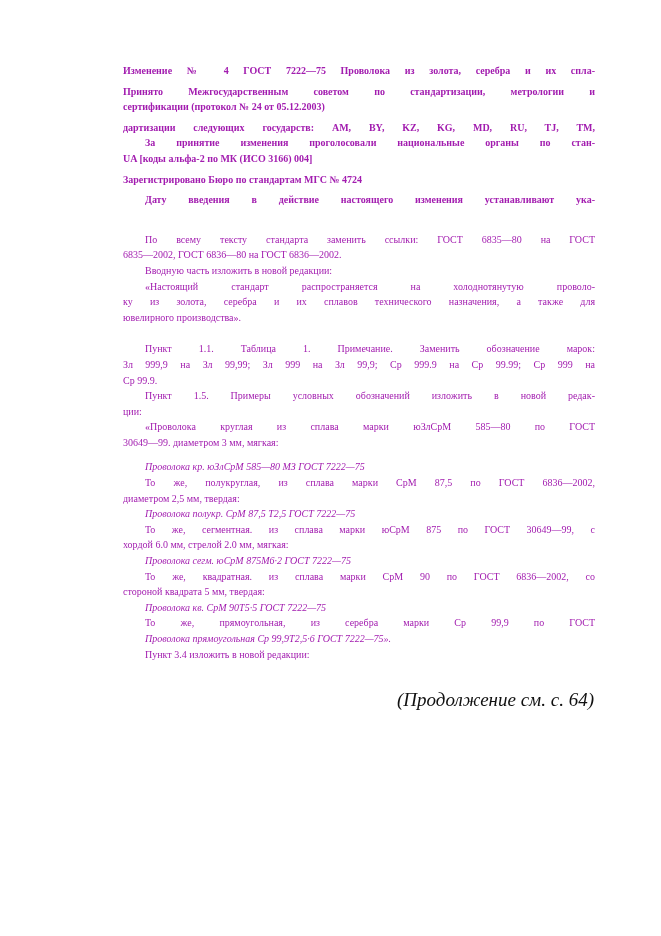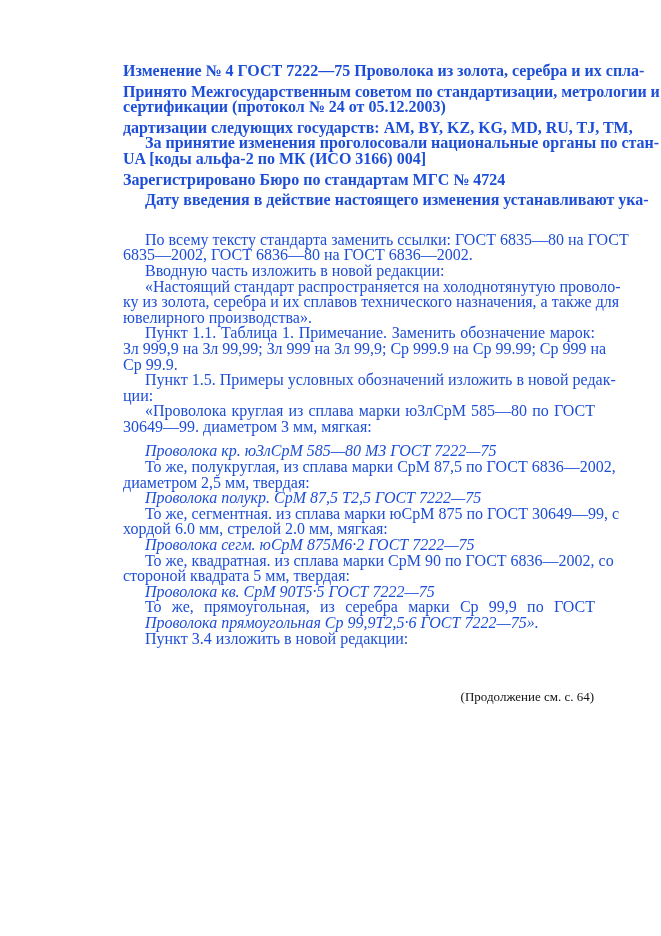--- a/index.html
+++ b/index.html
@@ -1,31 +1,31 @@
 <!DOCTYPE html>
 <html><head>
 <meta charset="utf-8">
 <style>
   html, body { margin: 0; padding: 0; background: #ffffff; }
   body { width: 661px; height: 936px; position: relative; overflow: hidden; }
   .page {
     position: absolute; left: 123px; top: 63px; width: 472px;
     font-family: "Liberation Serif", "DejaVu Serif", serif;
-    font-size: 16px; line-height: 15.6px; color: #1d4ed8;
+    font-size: 10px; line-height: 15.6px; color: #a21caf;
   }
   .p { margin: 0; text-align: justify; }
   .b { font-weight: bold; }
   .ital { font-style: italic; }
   .gap { margin-top: 5px; }
   .l { display: block; text-align: justify; text-align-last: justify; white-space: nowrap; }
   .last { text-align-last: left; }
   .cont {
     position: absolute; right: 67px; top: 689px;
     font-family: "Liberation Serif", "DejaVu Serif", serif;
-    font-size: 13px; color: #111;
+    font-style: italic; font-size: 19px; color: #111;
   }
 </style>
 </head>
 <body>
 
 <div class="page">
   <div class="p b">
     <span class="l">Изменение № 4 ГОСТ 7222—75 Проволока из золота, серебра и их спла-</span>
   </div>
   <div class="p b gap">
@@ -50,21 +50,21 @@
       </div>
       <div class="p">
         <span class="l last" style="padding-left: 22px;">Вводную часть изложить в новой редакции:</span>
       </div>
       <div class="p">
         <span class="l" style="padding-left: 22px;">«Настоящий стандарт распространяется на холоднотянутую проволо-</span>
         <span class="l">ку из золота, серебра и их сплавов технического назначения, а также для</span>
         <span class="l last">ювелирного производства».</span>
       </div>
       <div class="p">
-        <span class="l" style="padding-left: 22px;">Пункт 1.1. Таблица 1. Примечание. Заменить обозначение марок:</span>
+        <span class="l" style="padding-left: 22px; margin-top: 16px;">Пункт 1.1. Таблица 1. Примечание. Заменить обозначение марок:</span>
         <span class="l">Зл 999,9 на Зл 99,99; Зл 999 на Зл 99,9; Ср 999.9 на Ср 99.99; Ср 999 на</span>
         <span class="l last">Ср 99.9.</span>
       </div>
       <div class="p">
         <span class="l" style="padding-left: 22px;">Пункт 1.5. Примеры условных обозначений изложить в новой редак-</span>
         <span class="l last">ции:</span>
       </div>
       <div class="p">
         <span class="l" style="padding-left: 22px;">«Проволока круглая из сплава марки юЗлСрМ 585—80 по ГОСТ</span>
         <span class="l last">30649—99. диаметром 3 мм, мягкая:</span>

